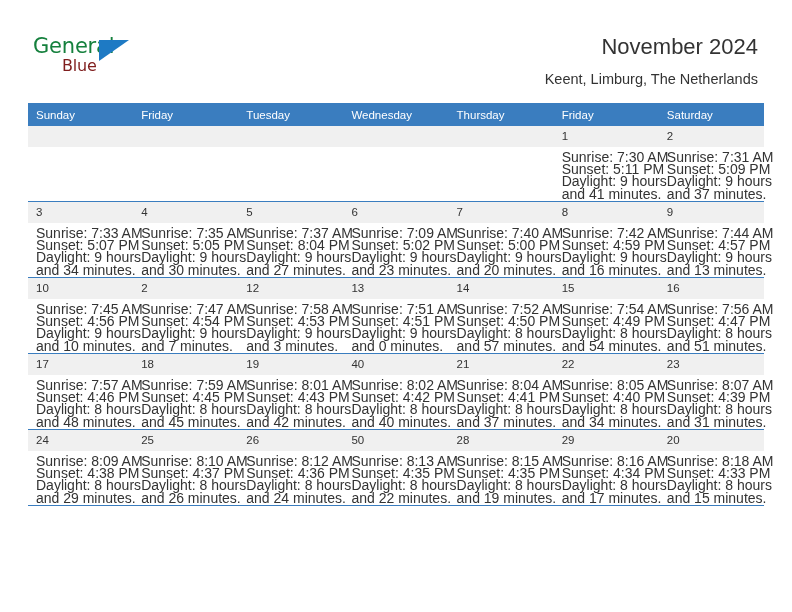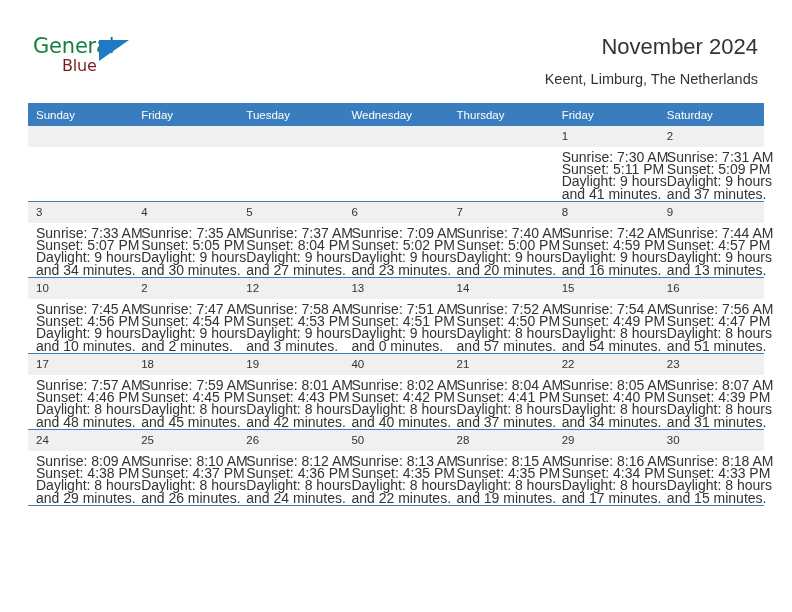--- a/index.html
+++ b/index.html
@@ -280,21 +280,21 @@
               <div>Daylight: 9 hours</div>
               <div>and 10 minutes.</div>
             </div>
           </td>
           <td>
             <span class="daynum">2</span>
             <div class="dayinfo">
               <div>Sunrise: 7:47 AM</div>
               <div>Sunset: 4:54 PM</div>
               <div>Daylight: 9 hours</div>
-              <div>and 2 minutes.</div>
+              <div>and 7 minutes.</div>
             </div>
           </td>
           <td>
             <span class="daynum">12</span>
             <div class="dayinfo">
               <div>Sunrise: 7:58 AM</div>
               <div>Sunset: 4:53 PM</div>
               <div>Daylight: 9 hours</div>
               <div>and 3 minutes.</div>
             </div>
@@ -450,21 +450,21 @@
           <td>
             <span class="daynum">29</span>
             <div class="dayinfo">
               <div>Sunrise: 8:16 AM</div>
               <div>Sunset: 4:34 PM</div>
               <div>Daylight: 8 hours</div>
               <div>and 17 minutes.</div>
             </div>
           </td>
           <td>
-            <span class="daynum">30</span>
+            <span class="daynum">20</span>
             <div class="dayinfo">
               <div>Sunrise: 8:18 AM</div>
               <div>Sunset: 4:33 PM</div>
               <div>Daylight: 8 hours</div>
               <div>and 15 minutes.</div>
             </div>
           </td>
         </tr>
       </tbody>
   </table>

